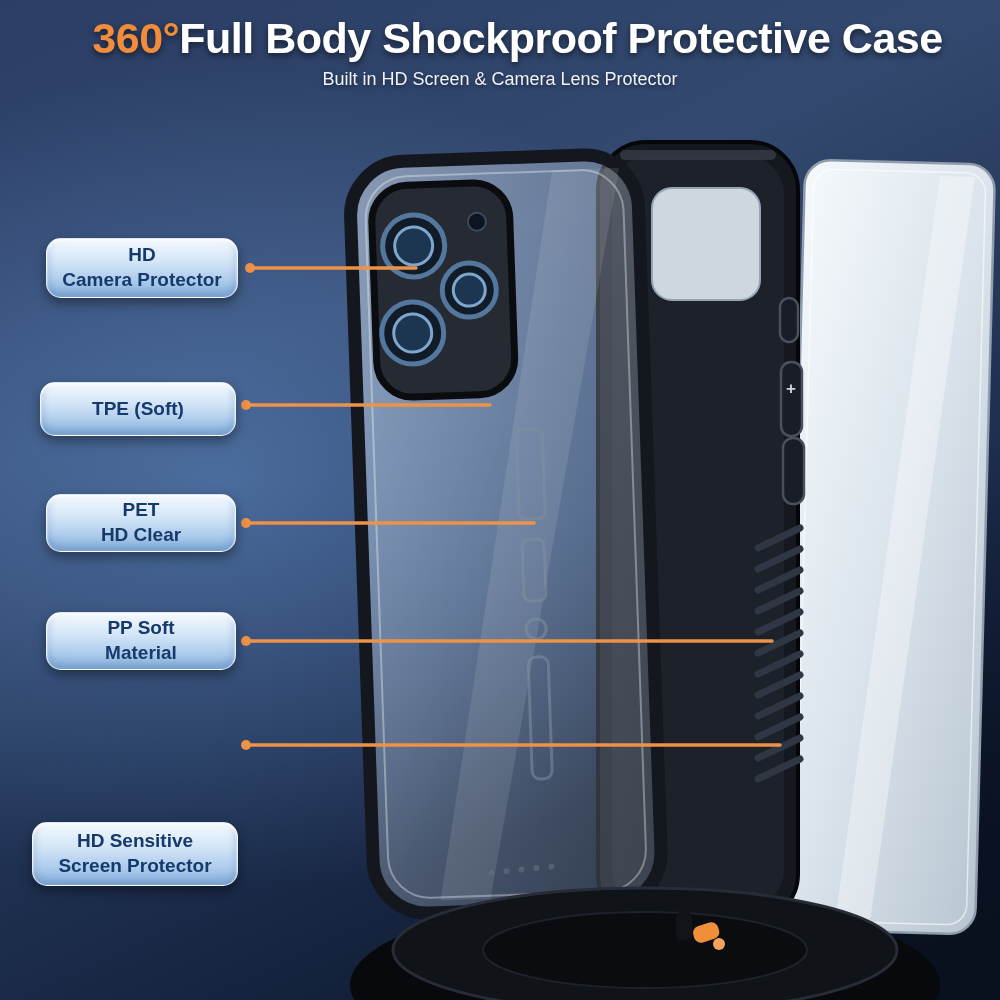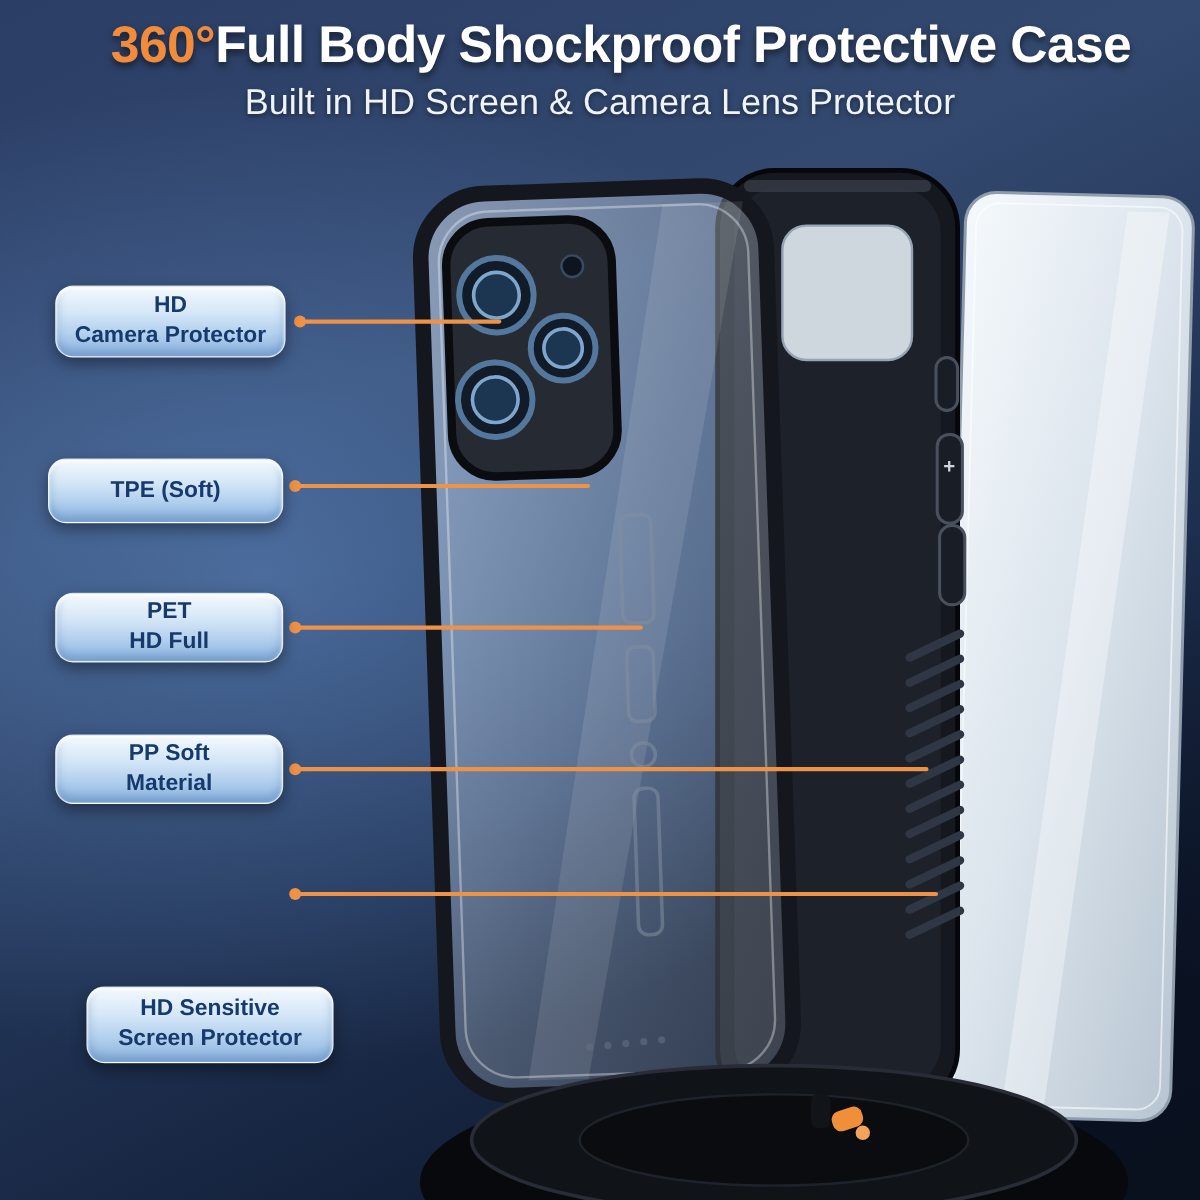--- a/index.html
+++ b/index.html
@@ -11,42 +11,42 @@
       radial-gradient(820px 700px at 88% 85%, rgba(6,10,20,0.65), rgba(6,10,20,0) 60%),
       linear-gradient(155deg, #2b3e66 0%, #33496f 32%, #203253 58%, #101c34 84%, #0a1424 100%);
   }
   .header { position:absolute; top:14px; left:0; width:100%; text-align:center; z-index:5; }
   .title {
     margin:0; font-size:43px; font-weight:800; letter-spacing:-0.5px; color:#ffffff;
     text-shadow:0 3px 6px rgba(0,0,0,0.55); white-space:nowrap;
   }
   .title .accent { color:#f08c3c;margin-left:35px; }
   .subtitle {
-    margin-top:6px; font-size:30px; font-weight:500; color:#eef3f9;
+    margin-top:6px; font-size:18px; font-weight:500; color:#eef3f9;
     text-shadow:0 2px 4px rgba(0,0,0,0.5);
   }
   .stage { position:absolute; inset:0; z-index:1; }
   .pill {
     position:absolute; z-index:6;
     display:flex; align-items:center; justify-content:center; text-align:center;
     font-weight:bold; color:#163a6b; font-size:19px; line-height:1.3;
     white-space:pre-line; padding:6px 10px; box-sizing:border-box;
     background:linear-gradient(180deg,#f4f9fe 0%, #d4e6f7 38%, #a6c7ea 78%, #8fb6e0 100%);
     border:1px solid rgba(255,255,255,0.65);
     border-radius:15px;
     box-shadow:0 5px 12px rgba(0,0,0,0.40),
                inset 0 2px 3px rgba(255,255,255,0.9),
                inset 0 -5px 8px rgba(92,134,186,0.55);
   }
   .p1 { left:46px;  top:238px; width:192px; height:60px; }
   .p2 { left:40px;  top:382px; width:196px; height:54px; }
   .p3 { left:46px;  top:494px; width:190px; height:58px; }
   .p4 { left:46px;  top:612px; width:190px; height:58px; }
   .p5 { left:40px;  top:722px; width:196px; height:46px; }
-  .p6 { left:32px;  top:822px; width:206px; height:64px;margin-left:40px; }
+  .p6 { left:32px;  top:822px; width:206px; height:64px; }
 </style>
 </head>
 <body>
 
 <div class="canvas">
 
   <div class="header">
     <h1 class="title"><span class="accent">360°</span><span>Full Body Shockproof Protective Case</span></h1>
     <div class="subtitle">Built in HD Screen &amp; Camera Lens Protector</div>
   </div>
@@ -146,19 +146,19 @@
         <circle cx="246" cy="745" r="5" stroke="none"></circle>
           <line x1="246" y1="745" x2="780" y2="745" stroke-width="3.5"></line>
       </g>
     </g>
   </svg>
 
   <div class="pill p1">HD
 Camera Protector</div>
   <div class="pill p2">TPE (Soft)</div>
   <div class="pill p3">PET
-HD Full</div>
+HD Clear</div>
   <div class="pill p4">PP Soft
 Material</div>
   <div class="pill p6">HD Sensitive
 Screen Protector</div>
 
 </div>
 
 </body></html>

